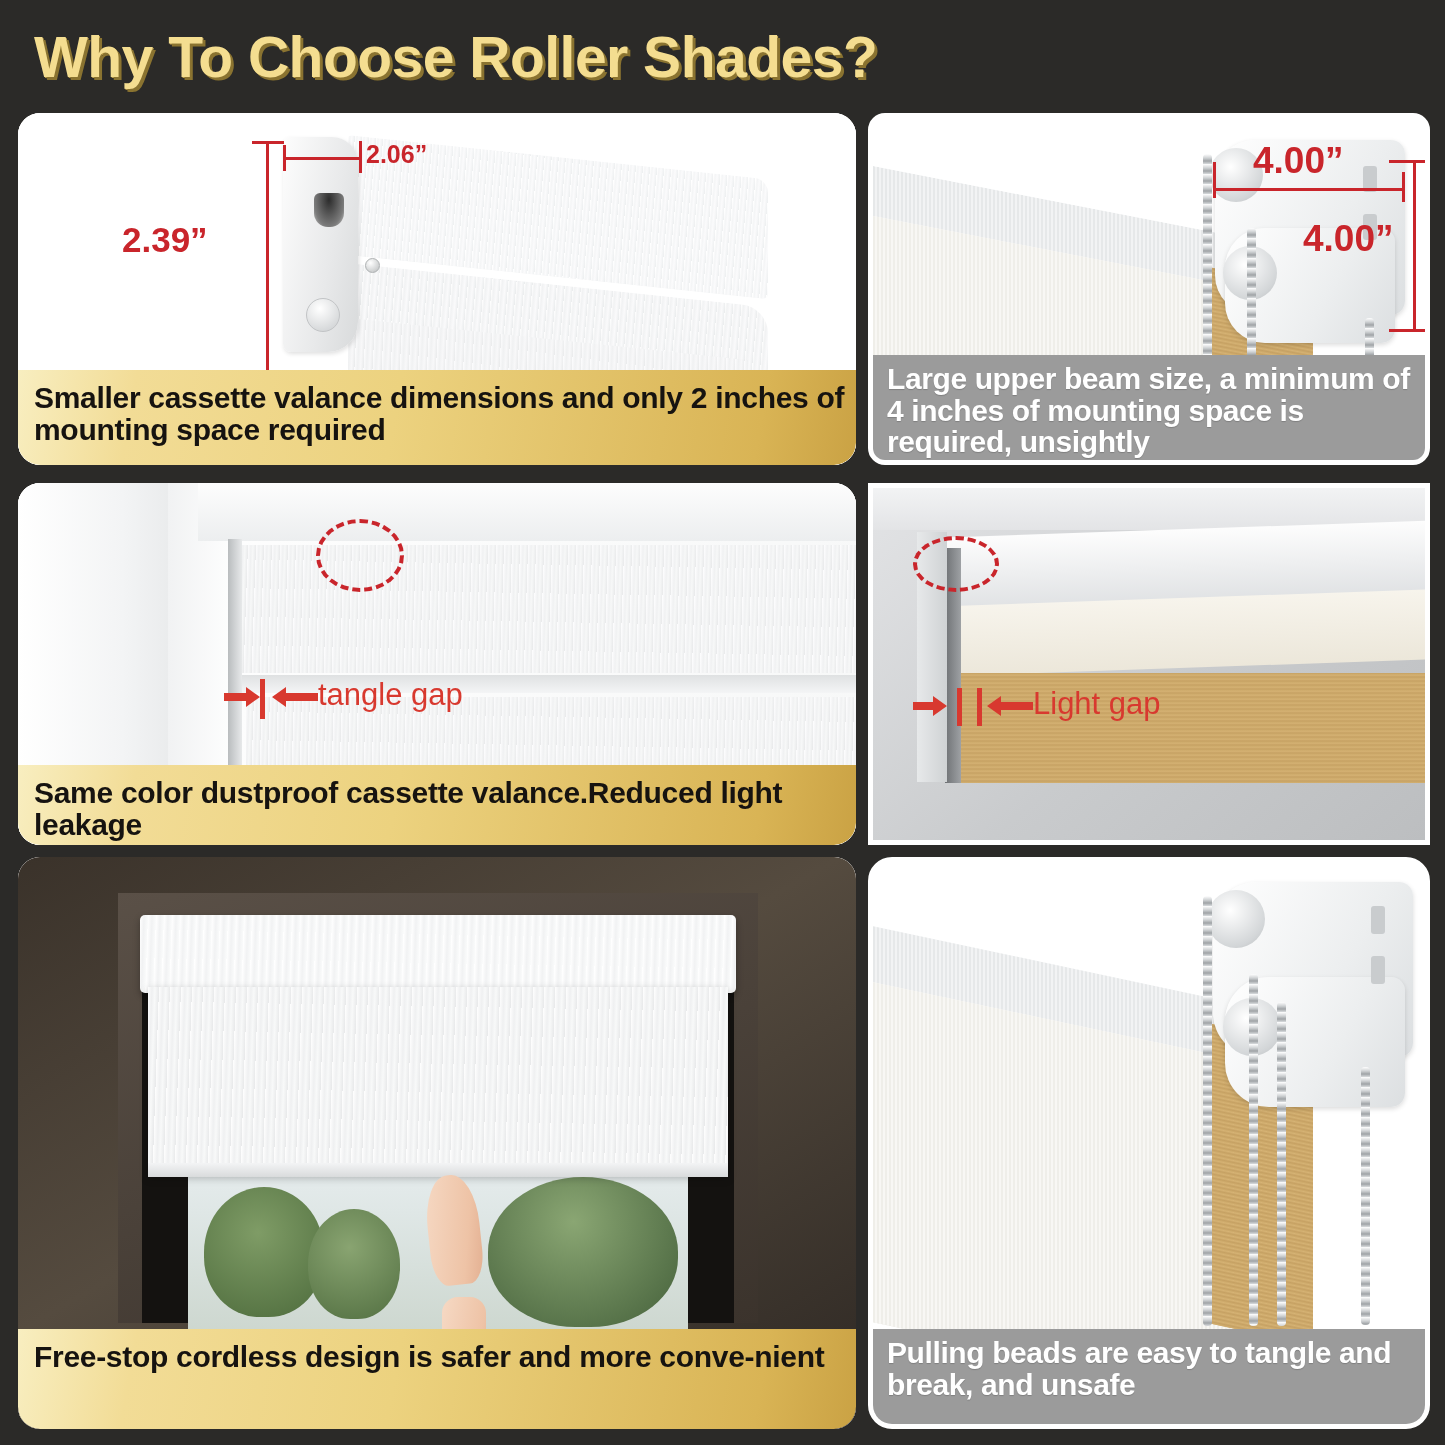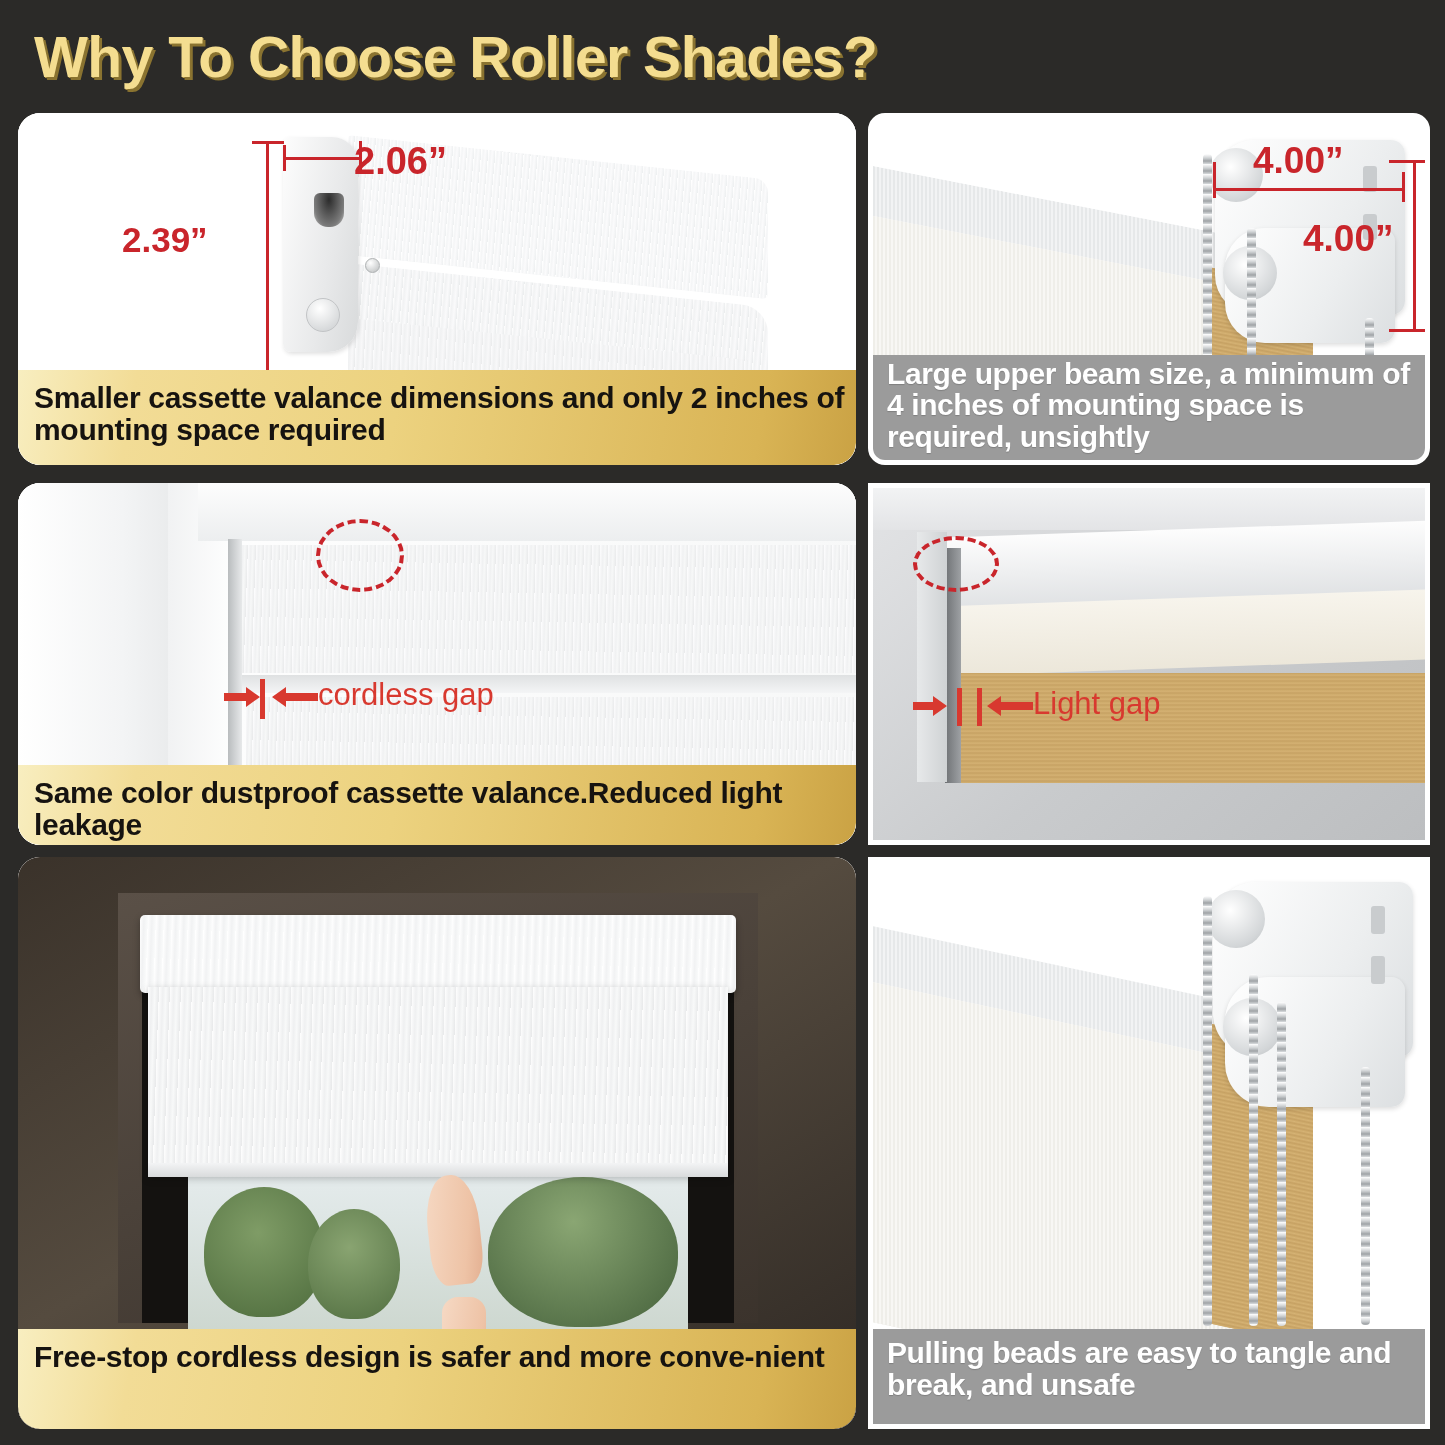--- a/index.html
+++ b/index.html
@@ -20,21 +20,21 @@
     line-height:70px;white-space:nowrap;
   }
 
   
   .panel{position:absolute;overflow:hidden;}
   .panel.left{left:18px;width:838px;border-radius:22px;background:#ffffff;}
   .panel.right{left:868px;width:562px;background:#ffffff;border:5px solid #fff;box-sizing:border-box;}
 
   .r1{top:113px;height:352px;border-radius:17px;}
   .r2{top:483px;height:362px;}
-  .r3{top:857px;height:572px;}
+  .r3{top:857px;height:572px;border-radius:24px;}
 
   .img-area{position:relative;width:100%;overflow:hidden;background:#fff;}
 
   
   .cap{
     position:absolute;left:0;bottom:0;width:100%;
     box-sizing:border-box;
     display:flex;align-items:flex-start;
   }
   .cap-gold{
@@ -204,21 +204,21 @@
         <div class="v-knob"></div>
 
         <div class="dimline dim-v" style="left:248px;top:28px;height:300px;"></div>
         <div class="tick" style="left:234px;top:28px;width:32px;height:3px;"></div>
         <div class="tick" style="left:234px;top:325px;width:32px;height:3px;"></div>
         <div class="dim" style="left:104px;top:107px;font-size:35px;">2.39”</div>
 
         <div class="dimline dim-h" style="left:265px;top:44px;width:79px;"></div>
         <div class="tick" style="left:265px;top:32px;width:3px;height:26px;"></div>
         <div class="tick" style="left:341px;top:28px;width:3px;height:32px;"></div>
-        <div class="dim" style="left:336px;top:27px;font-size:38px;">2.06”</div>
+        <div class="dim" style="left:348px;top:27px;font-size:25px;">2.06”</div>
       </div>
       <div class="cap cap-gold" style="height:95px;">
         <div class="cap-text">Smaller cassette valance dimensions and only 2 inches of mounting space required</div>
       </div>
     </div>
   </div>
 
   <div class="panel right r1">
     <div class="img-area" style="height:100%;">
       <div class="beam-bg">
@@ -243,21 +243,21 @@
         <div class="dimline dim-h" style="left:340px;top:70px;width:192px;"></div>
         <div class="tick" style="left:340px;top:44px;width:3px;height:36px;"></div>
         <div class="tick" style="left:529px;top:54px;width:3px;height:30px;"></div>
         <div class="dim" style="left:380px;top:22px;font-size:37px;">4.00”</div>
 
         <div class="dimline dim-v" style="left:540px;top:42px;height:172px;"></div>
         <div class="tick" style="left:516px;top:42px;width:40px;height:3px;"></div>
         <div class="tick" style="left:516px;top:211px;width:40px;height:3px;"></div>
         <div class="dim" style="left:430px;top:100px;font-size:37px;">4.00”</div>
       </div>
-      <div class="cap cap-gray" style="height:105px;align-items:flex-end;">
+      <div class="cap cap-gray" style="height:105px;">
         <div class="cap-text">Large upper beam size, a minimum of 4 inches of mounting space is required, unsightly</div>
       </div>
     </div>
   </div>
 
   <div class="panel left r2">
     <div class="img-area" style="height:100%;">
       <div class="frame-white">
         <div class="frame-edge" style="left:0;top:0;width:190px;height:100%;"></div>
         <div class="frame-edge" style="left:150px;top:0;width:70px;height:100%;background:linear-gradient(90deg,#f1f2f3,#ffffff);"></div>
@@ -269,21 +269,21 @@
 
         <div class="ellipse" style="left:298px;top:36px;width:80px;height:65px;"></div>
 
         <svg style="position:absolute;left:206px;top:196px;" width="90" height="40">
           <polygon points="0,14 22,14 22,8 36,18 22,28 22,22 0,22" fill="#d8392f"></polygon>
         </svg>
         <div style="position:absolute;left:242px;top:196px;width:5px;height:40px;background:#d8392f;"></div>
         <svg style="position:absolute;left:252px;top:196px;" width="50" height="40">
           <polygon points="48,14 16,14 16,8 2,18 16,28 16,22 48,22" fill="#d8392f"></polygon>
         </svg>
-        <div class="red-label" style="left:300px;top:194px;font-size:31px;">cordless gap</div>
+        <div class="red-label" style="left:300px;top:194px;font-size:31px;">tangle gap</div>
       </div>
       <div class="cap cap-gold" style="height:80px;">
         <div class="cap-text">Same color dustproof cassette valance.Reduced light leakage</div>
       </div>
     </div>
   </div>
 
   <div class="panel right r2">
     <div class="img-area" style="height:100%;">
       <div class="gray-bg">

